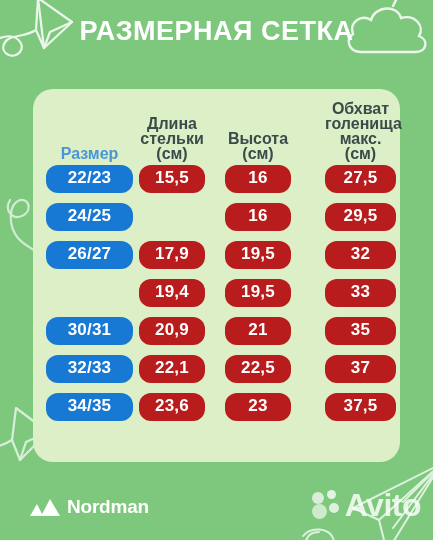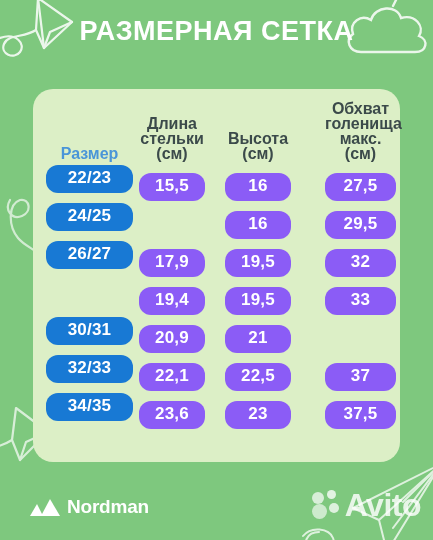--- a/index.html
+++ b/index.html
@@ -67,21 +67,21 @@
     height:28px;
     border-radius:12px;
     color:#ffffff;
     font-size:17px;
     font-weight:bold;
     line-height:26px;
     text-align:center;
     letter-spacing:0.2px;
   }
   .pill.size   { background:#1879d4; }
-  .pill.teal   { background:#8b5cf6;margin-top:8px; }
+  .pill.teal   { background:#b91c1c; }
 
   
   .c1 { left:13px;  width:87px; }
   .c2 { left:106px; width:66px; }
   .c3 { left:192px; width:66px; }
   .c4 { left:292px; width:71px; }
 
   
   .footer { position:absolute; left:0; top:478px; width:433px; height:62px; }
   .brand {
@@ -178,20 +178,21 @@
     <div class="row" style="top:190px">
       <div class="pill teal c2">19,4</div>
       <div class="pill teal c3">19,5</div>
       <div class="pill teal c4">33</div>
     </div>
 
     <div class="row" style="top:228px">
       <div class="pill size c1">30/31</div>
       <div class="pill teal c2">20,9</div>
       <div class="pill teal c3">21</div>
+      <div class="pill teal c4">35</div>
     </div>
 
     <div class="row" style="top:266px">
       <div class="pill size c1">32/33</div>
       <div class="pill teal c2">22,1</div>
       <div class="pill teal c3">22,5</div>
       <div class="pill teal c4">37</div>
     </div>
 
     <div class="row" style="top:304px">

